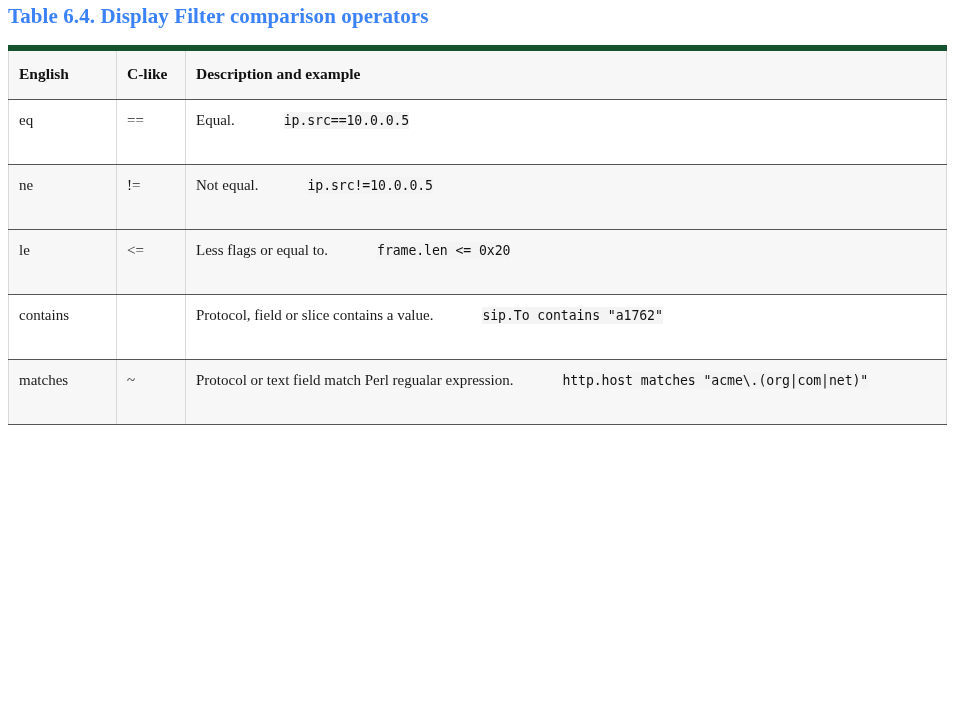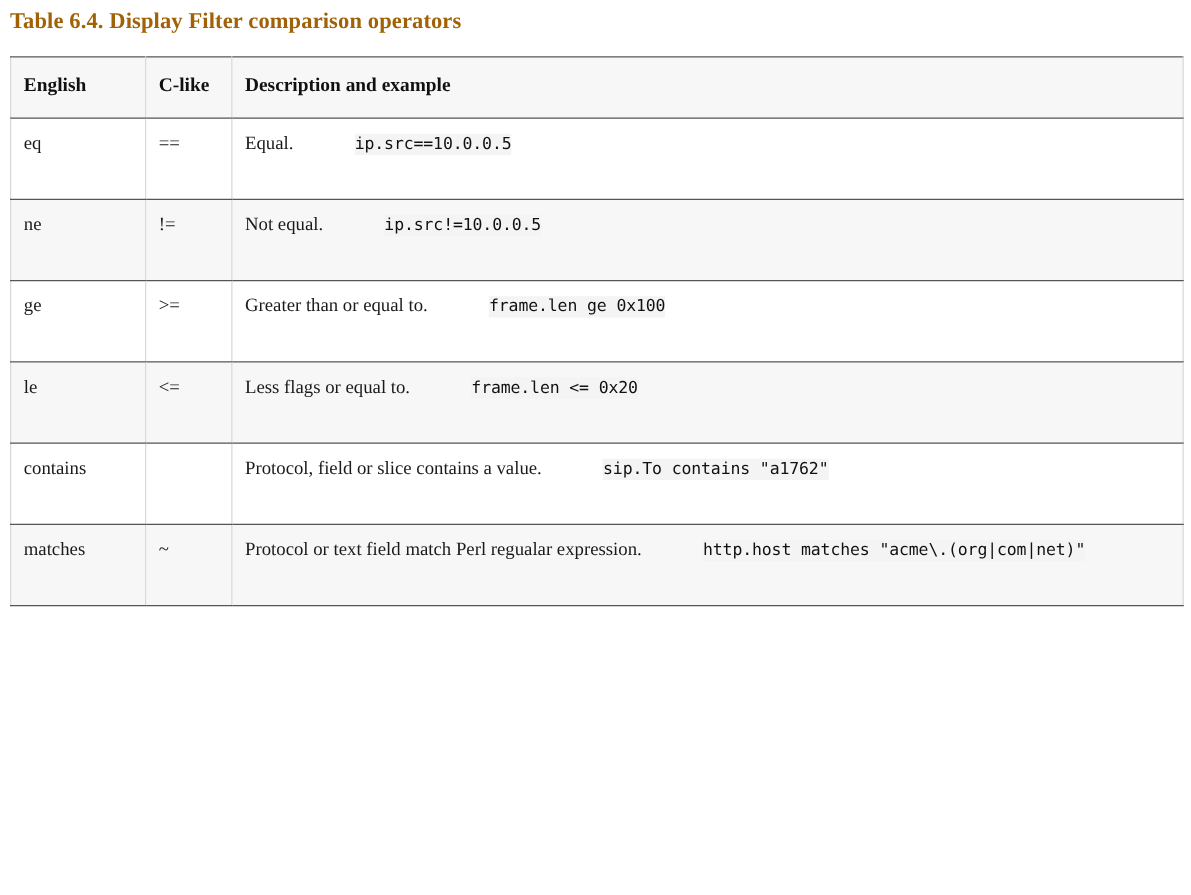--- a/index.html
+++ b/index.html
@@ -23,40 +23,40 @@
     box-sizing: border-box;
   }
 
   
   .table-title {
     position: absolute;
     left: 8px;
     top: 5px;
     font-family: "Liberation Serif", "DejaVu Serif", serif;
     font-weight: bold;
-    font-size: 18px;
+    font-size: 21px;
     line-height: 22px;
-    color: #a16207;
+    color: #3b82f6;
     letter-spacing: 0.1px;
     white-space: nowrap;
   }
 
   
   .table-wrap {
     position: absolute;
     left: 8px;
     top: 45px;
     width: 938px;
   }
 
   table.ops {
     border-collapse: collapse;
     width: 938px;
     table-layout: fixed;
-    border-top: 1px solid #14532d;
+    border-top: 6px solid #14532d;
   }
 
   table.ops col.c-english { width: 108px; }
   table.ops col.c-clike   { width: 69px;  }
   table.ops col.c-desc    { width: 761px; }
 
   table.ops th,
   table.ops td {
     border-left: 1px solid #d9d9d9;
     border-right: 1px solid #d9d9d9;
@@ -143,25 +143,20 @@
         </tr>
 
         <tr class="shade r-1">
           <td class="cell-english">ne</td>
           <td class="cell-clike">!=</td>
           <td class="cell-desc"><span class="desc-text">Not equal.</span><span class="spacer"></span><span class="lit">ip.src!=10.0.0.5</span></td>
         </tr>
 
 
 
-        <tr class="plain r-1">
-          <td class="cell-english">ge</td>
-          <td class="cell-clike">&gt;=</td>
-          <td class="cell-desc"><span class="desc-text">Greater than or equal to.</span><span class="spacer"></span><span class="lit">frame.len ge 0x100</span></td>
-        </tr>
 
         <tr class="shade r-1">
           <td class="cell-english">le</td>
           <td class="cell-clike">&lt;=</td>
           <td class="cell-desc"><span class="desc-text">Less flags or equal to.</span><span class="spacer"></span><span class="lit">frame.len &lt;= 0x20</span></td>
         </tr>
 
         <tr class="plain r-1">
           <td class="cell-english">contains</td>
           <td class="cell-clike"></td>

